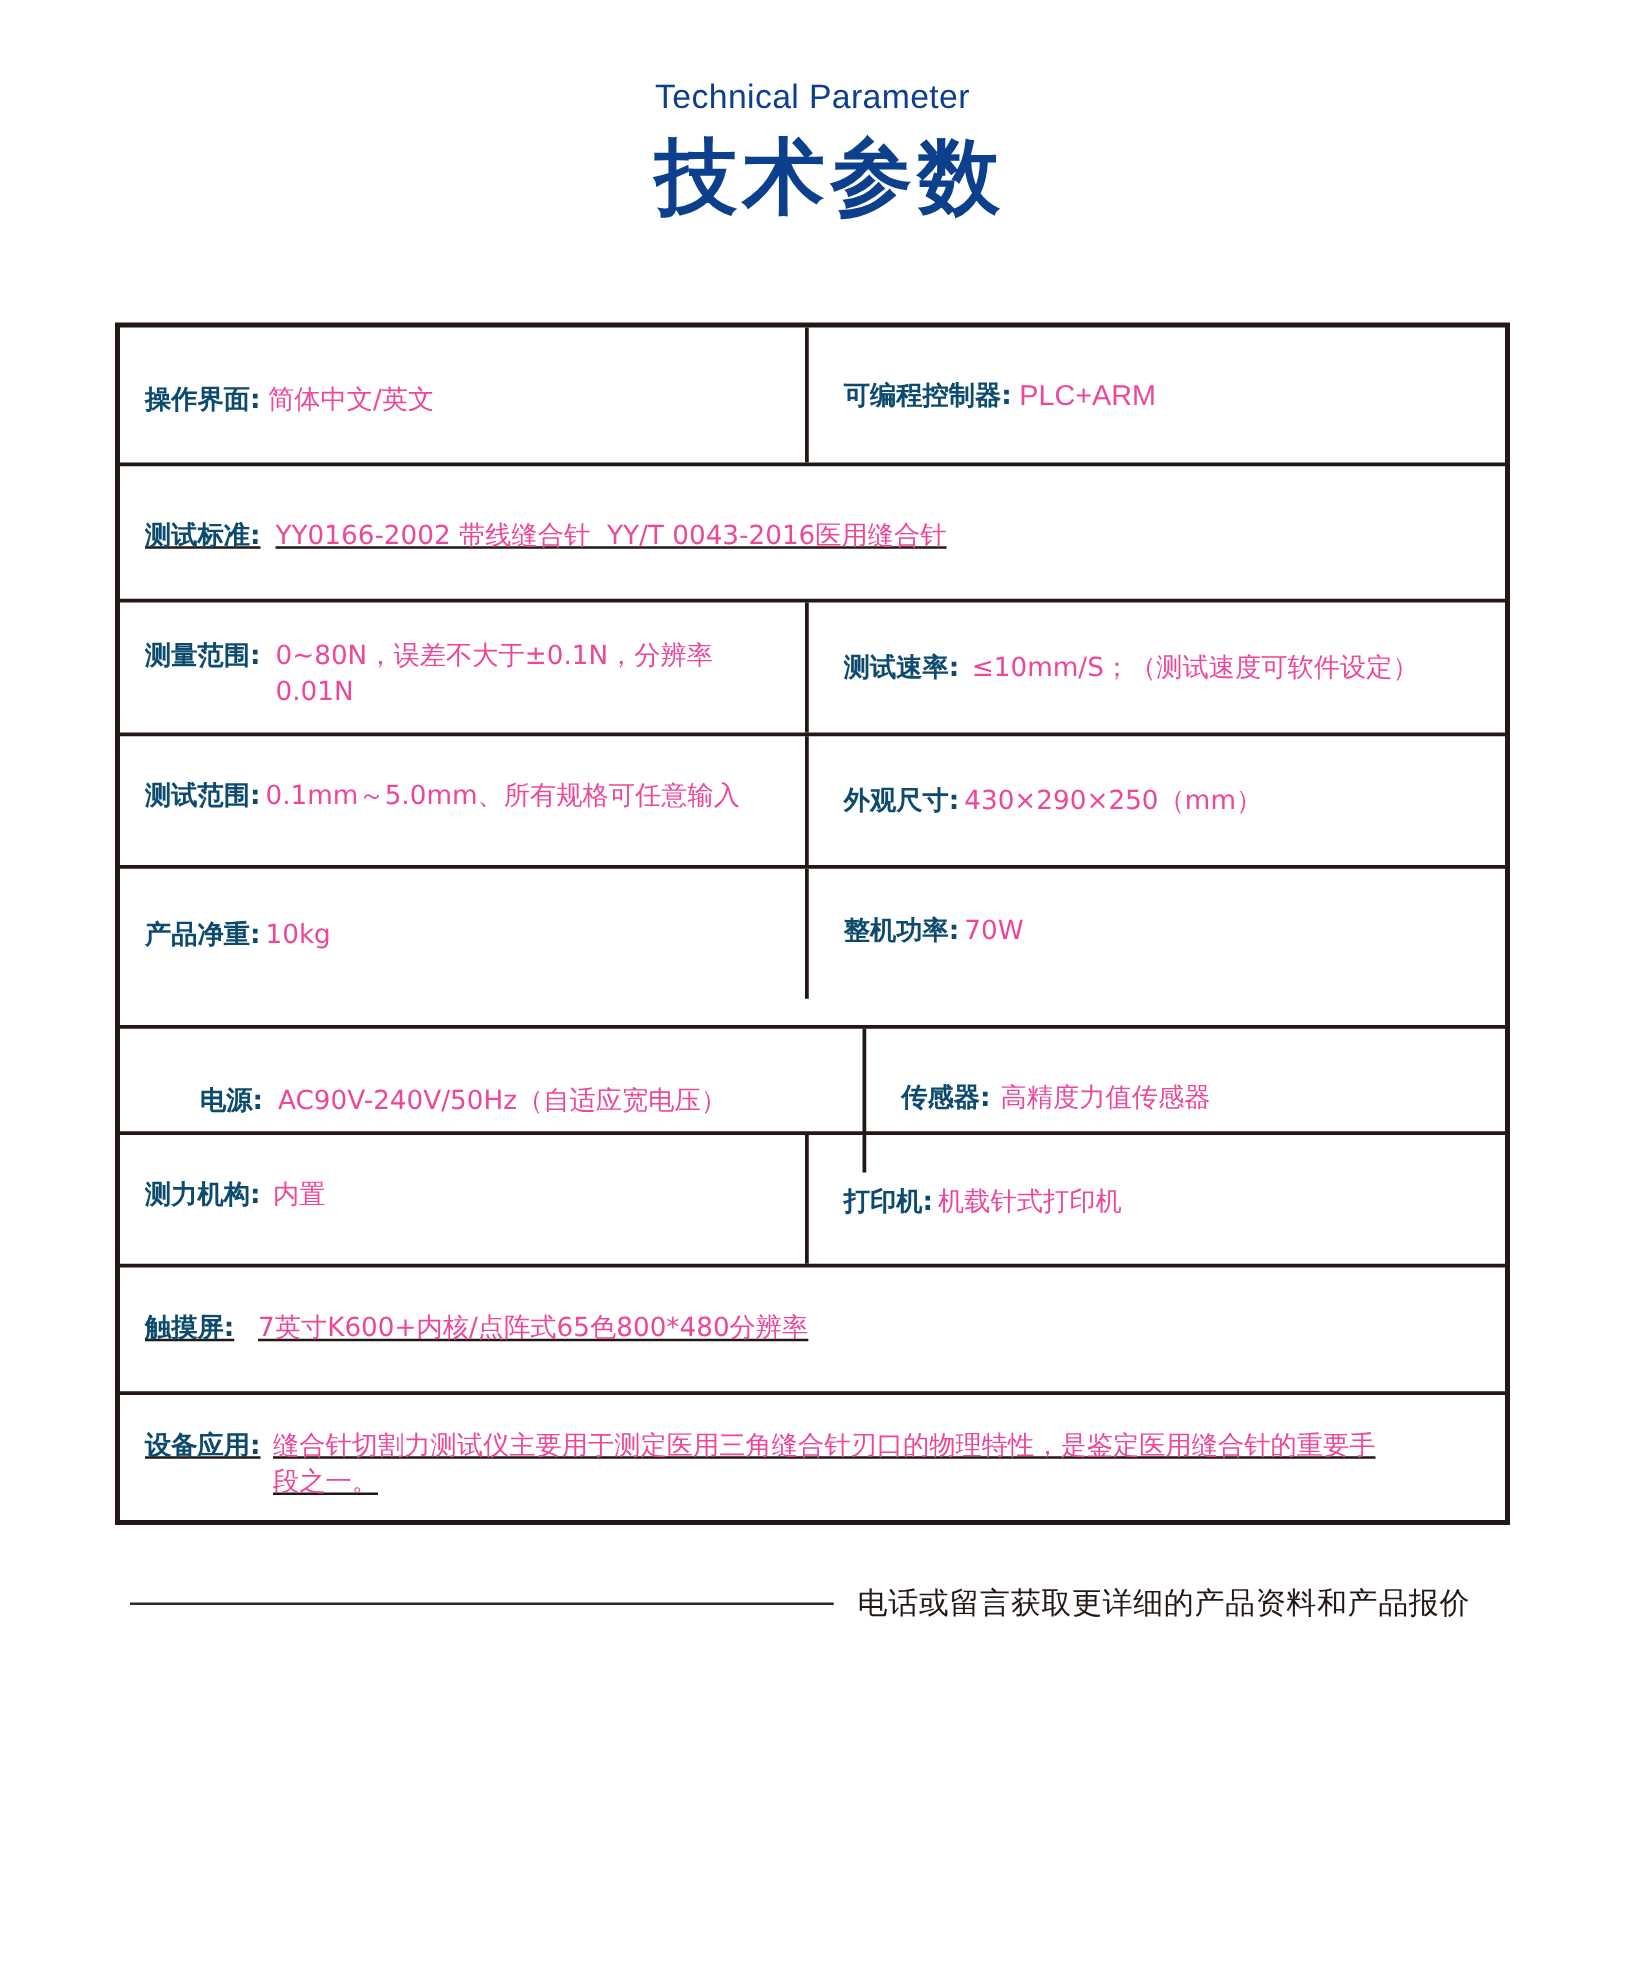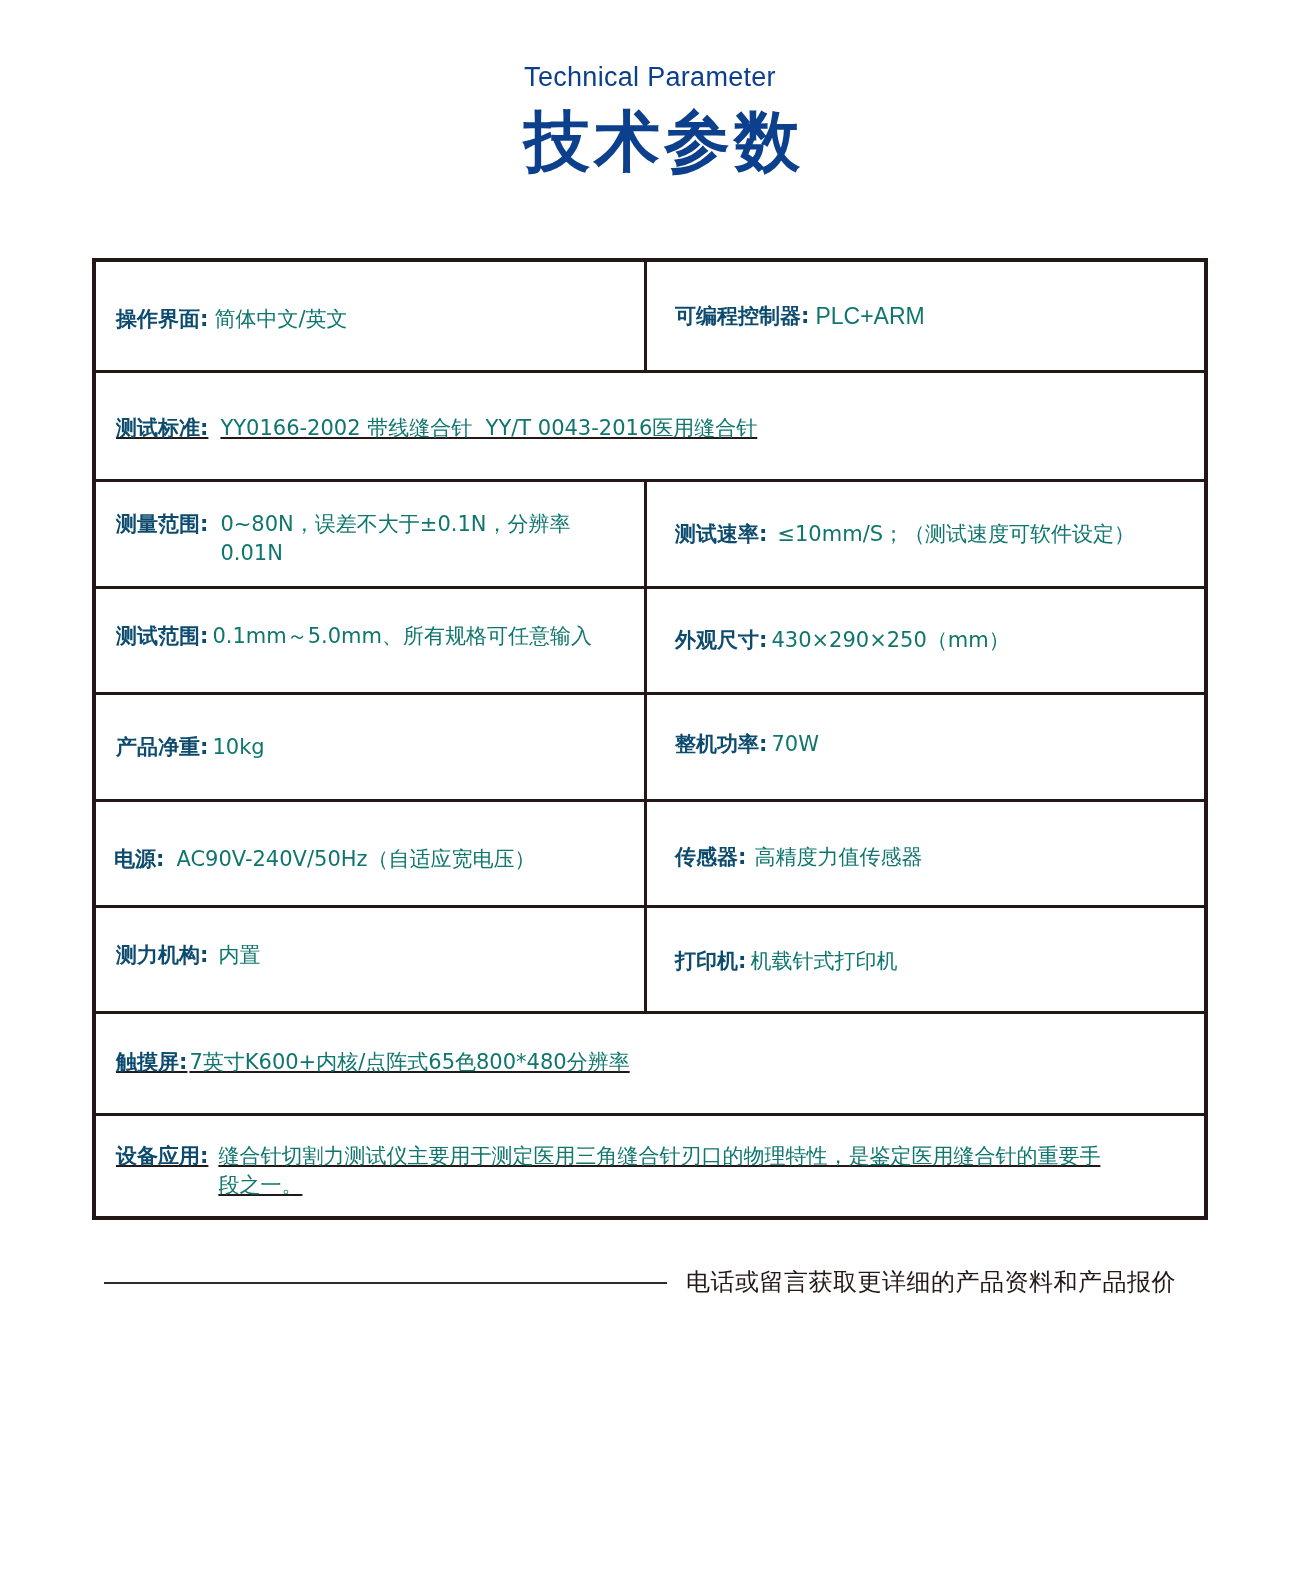--- a/index.html
+++ b/index.html
@@ -15,21 +15,21 @@
   .row { position:absolute; left:0; width:1108px; box-sizing:border-box;
          border-top:3px solid #231815; display:flex; }
   .row.first { border-top:none; }
   .cell { position:relative; height:100%; box-sizing:border-box; display:flex;
           align-items:center; font-size:21px; color:#231815; }
   .cell.left { width:551px; border-right:3px solid #231815; }
   .cell.right { flex:1; }
   .cell.full { width:100%;text-decoration:underline; }
   .cell .inner { display:flex; align-items:flex-start; line-height:29px; }
   .label { color:#0c4a6e; font-weight:bold; white-space:nowrap; }
-  .value { color:#0f766e; }
+  .value { color:#ec4899; }
   .footer-line { position:absolute; left:104px; top:1282px; width:563px; height:2px; background:#2b2b2b; }
   .footer-text { position:absolute; left:686px; top:1266px; font-size:24px; color:#231815; letter-spacing:0.5px; }
 </style>
 </head>
 <body>
 
 <div class="subtitle">Technical Parameter</div>
 <div class="title">技术参数</div>
 
 <div class="table">
@@ -96,21 +96,21 @@
       </div>
     </div>
     <div class="cell right" style="padding-left:28px; padding-bottom:6px;">
       <div class="inner">
         <span class="label">整机功率:</span>
         <span class="value" style="margin-left:4px;">70W</span>
       </div>
     </div>
   </div>
 
-  <div class="row" style="top:537px; height:118px;">
+  <div class="row" style="top:558px; height:118px;padding-left:46px;">
     <div class="cell left" style="padding-left:18px;">
       <div class="inner">
         <span class="label">电源:</span>
         <span class="value" style="margin-left:12px;">AC90V-240V/50Hz（自适应宽电压）</span>
       </div>
     </div>
     <div class="cell right" style="padding-left:28px; padding-bottom:4px;">
       <div class="inner">
         <span class="label">传感器:</span>
         <span class="value" style="margin-left:8px;">高精度力值传感器</span>
@@ -130,21 +130,21 @@
         <span class="label">打印机:</span>
         <span class="value" style="margin-left:4px;">机载针式打印机</span>
       </div>
     </div>
   </div>
 
   <div class="row" style="top:749px; height:102px;">
     <div class="cell full" style="padding-left:20px; padding-bottom:2px;">
       <div class="inner">
         <span class="label">触摸屏:</span>
-        <span class="value" style="margin-left:2px;">7英寸K600+内核/点阵式65色800*480分辨率</span>
+        <span class="value" style="margin-left:19px;">7英寸K600+内核/点阵式65色800*480分辨率</span>
       </div>
     </div>
   </div>
 
   <div class="row" style="top:851px; height:103px;">
     <div class="cell full" style="padding-left:20px; align-items:flex-start; padding-top:26px;">
       <div class="inner">
         <span class="label">设备应用:</span>
         <span class="value" style="margin-left:10px; width:900px;">缝合针切割力测试仪主要用于测定医用三角缝合针刃口的物理特性，是鉴定医用缝合针的重要手段之一。</span>
       </div>

